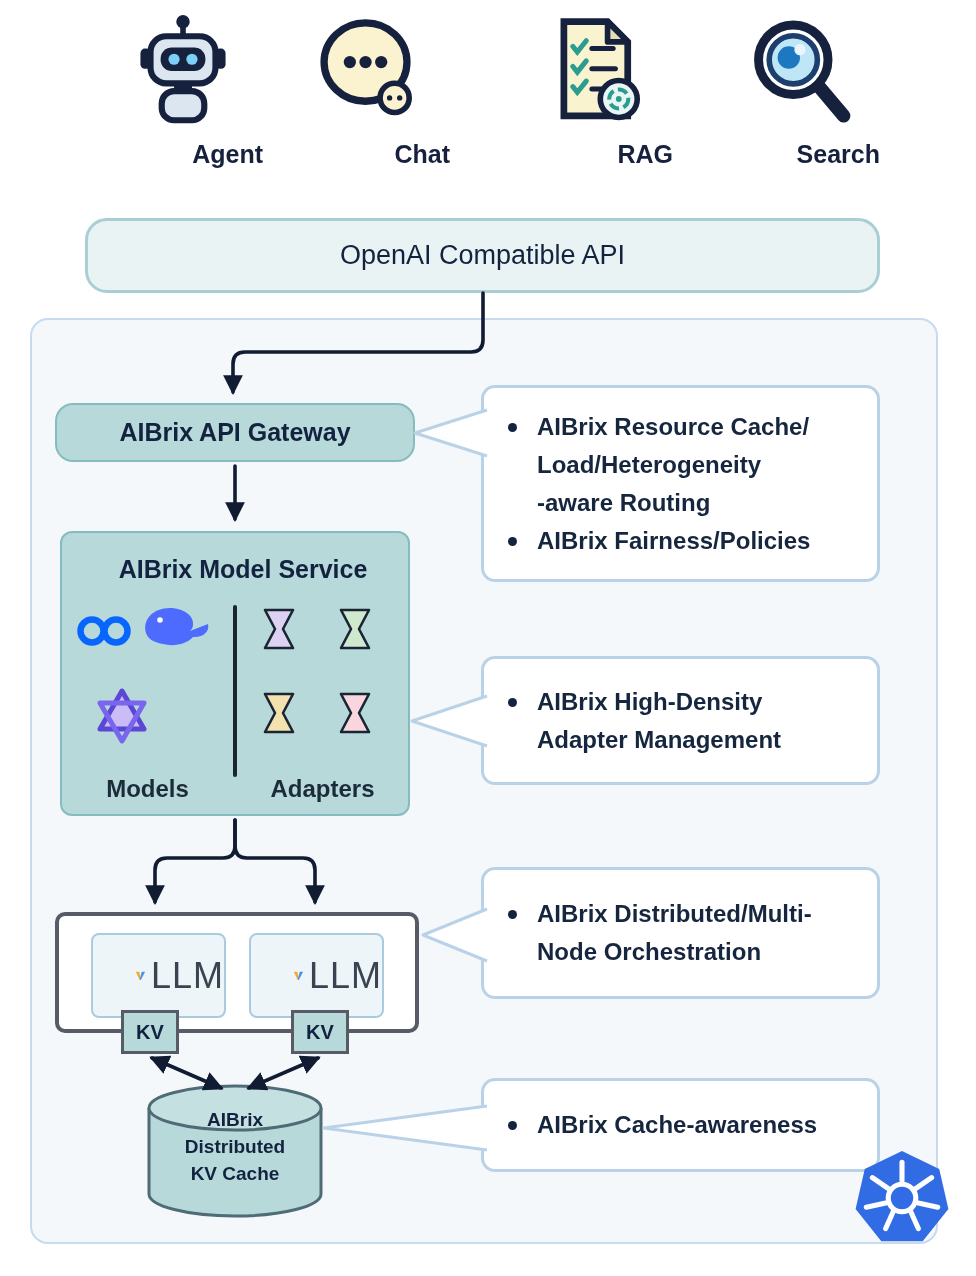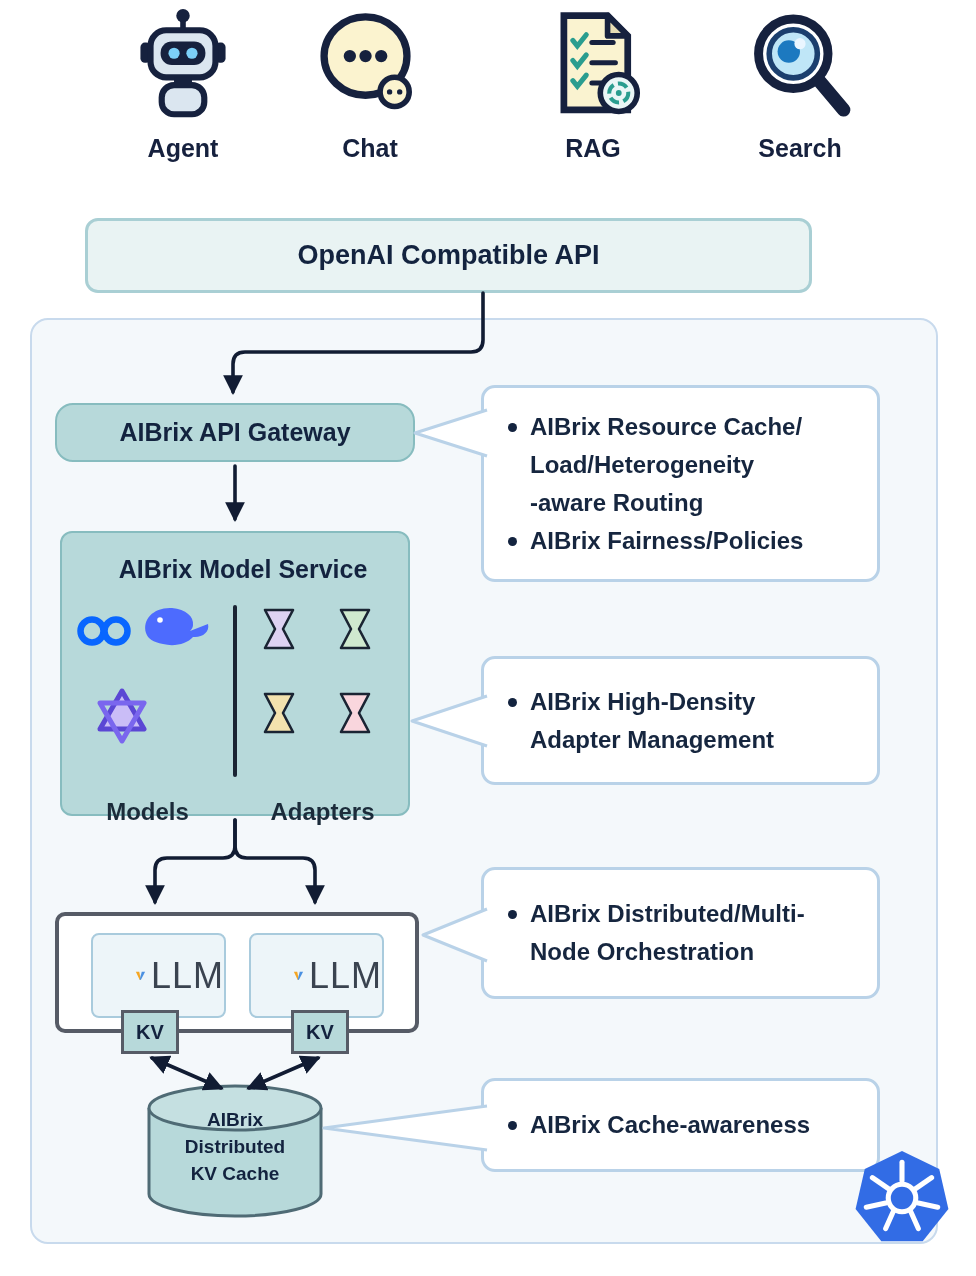--- a/index.html
+++ b/index.html
@@ -2,47 +2,47 @@
 <html><head>
 <meta charset="utf-8">
 <style>
   * { margin:0; padding:0; box-sizing:border-box; }
   html,body { background:#ffffff; }
   body { font-family:"Liberation Sans","DejaVu Sans",sans-serif; color:#13233f; }
   .canvas { position:relative; width:976px; height:1276px; background:#ffffff; overflow:hidden; }
   .abs { position:absolute; }
 
   
-  .client { position:absolute; top:6px; width:160px; text-align:center; }
+  .client { position:absolute; top:12px; width:160px; text-align:right; }
   .client svg { display:block; margin:0 auto; }
   .client-label { margin-top:10px; font-size:25px; font-weight:700; color:#16213e; }
 
   
-  .api-box { position:absolute; left:85px; top:218px; width:727px; height:75px;
-    background:#e9f3f3; border:3px solid #a9cfd4; border-radius:13px;
-    text-align:center; line-height:69px; font-size:27px; font-weight:700; }
+  .api-box { position:absolute; left:85px; top:218px; width:795px; height:75px;
+    background:#e9f3f3; border:3px solid #a9cfd4; border-radius:22px;
+    text-align:center; line-height:69px; font-size:27px; font-weight:400; }
   .main-container { position:absolute; left:30px; top:318px; width:908px; height:926px;
     background:#f4f8fb; border:2.5px solid #c8daed; border-radius:18px; }
   .gateway { position:absolute; left:55px; top:403px; width:360px; height:59px;
     background:#b7d9da; border:2.5px solid #87bcbf; border-radius:18px;
     text-align:center; line-height:54px; font-size:25px; font-weight:700; }
 
   .model-service { position:absolute; left:60px; top:531px; width:350px; height:285px;
     background:#b7d9da; border:2.5px solid #87bcbf; border-radius:12px; }
   .ms-title { position:absolute; left:0; top:22px; width:100%; text-align:center;
     font-size:25px; font-weight:700;padding-left:16px; }
   .ms-divider { position:absolute; left:171px; top:72px; width:3.5px; height:172px;
     background:#1a2433; border-radius:2px; }
-  .ms-label { position:absolute; top:242px; font-size:24px; font-weight:600; text-align:center; color:#1b2b3a;margin-top:23px; }
+  .ms-label { position:absolute; top:242px; font-size:24px; font-weight:600; text-align:center; color:#1b2b3a; }
 
   
   .callout { position:absolute; left:481px; width:399px; background:#ffffff;
     border:3px solid #b9d2e8; border-radius:14px; padding:12px 18px 12px 24px;
     display:flex; flex-direction:column; justify-content:center; z-index:10; }
-  .bullet-row { display:flex; gap:13px; }
+  .bullet-row { display:flex; gap:20px; }
   .dot { width:9px; height:9px; border-radius:50%; background:#13233f; margin-top:15px; flex:none; }
   .bullet-lines div { font-size:24px; font-weight:700; line-height:38px; color:#16263f; }
 
   
   .vllm-container { position:absolute; left:55px; top:912px; width:364px; height:121px;
     background:#ffffff; border:4px solid #565b66; border-radius:10px; }
   .engine { position:absolute; top:17px; width:135px; height:85px; background:#edf5f9;
     border:2px solid #a9cbdd; border-radius:8px; display:flex; align-items:center;
     justify-content:center; gap:5px;padding-left:42px; }
   .engine .wordmark { font-size:36px; font-weight:400; color:#3a4350; letter-spacing:1px; }

